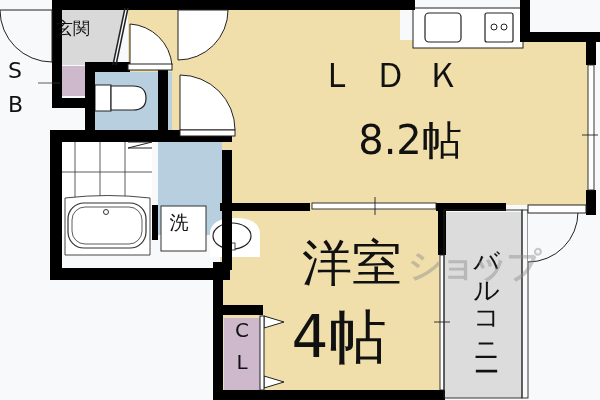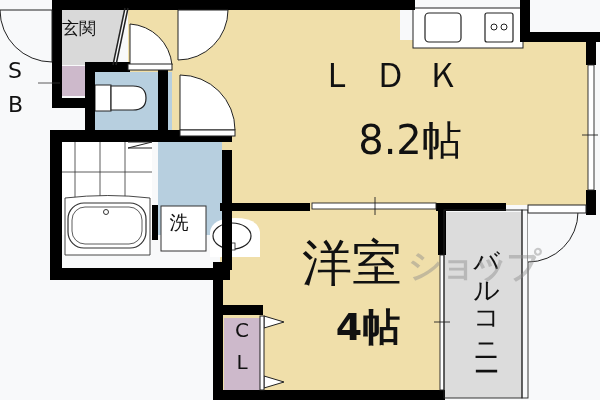--- a/index.html
+++ b/index.html
@@ -10,22 +10,22 @@
     position: relative;
   }
   .plan { position: absolute; left: 0; top: 0; width: 600px; height: 400px; }
   .label {
     position: absolute; color: #111; text-align: center; line-height: 1;
     font-family: "DejaVu Sans", sans-serif;
   }
   .ldk-title { left: 310px; top: 58px; width: 180px; font-size: 35px; letter-spacing: 18px; }
   .ldk-size { left: 320px; top: 120px; width: 180px; font-size: 40px; }
   .yoshitsu-title { left: 282px; top: 238px; width: 140px; font-size: 50px; font-family: Liberation Serif, serif; }
-  .yoshitsu-size { left: 303px; top: 308px; width: 130px; font-size: 38px; font-weight: bold; }
-  .genkan { left: 54px; top: 20px; width: 50px; font-size: 17px; text-align: center; }
+  .yoshitsu-size { left: 274px; top: 308px; width: 130px; font-size: 58px; }
+  .genkan { left: 48px; top: 20px; width: 50px; font-size: 17px; text-align: center; }
   .sb-s { left: 8px; top: 60px; font-size: 22px; }
   .sb-b { left: 8px; top: 94px; font-size: 22px; }
   .cl-c { left: 232px; top: 320px; font-size: 20px; width: 20px; }
   .cl-l { left: 232px; top: 352px; font-size: 20px; width: 20px; }
   .wash { left: 164px; top: 213px; font-size: 19px; width: 30px; }
   .balcony {
     left: 470px; top: 232px; width: 30px; font-size: 26px;
     writing-mode: vertical-rl; text-orientation: upright; letter-spacing: 2px;
   }
   .watermark {

